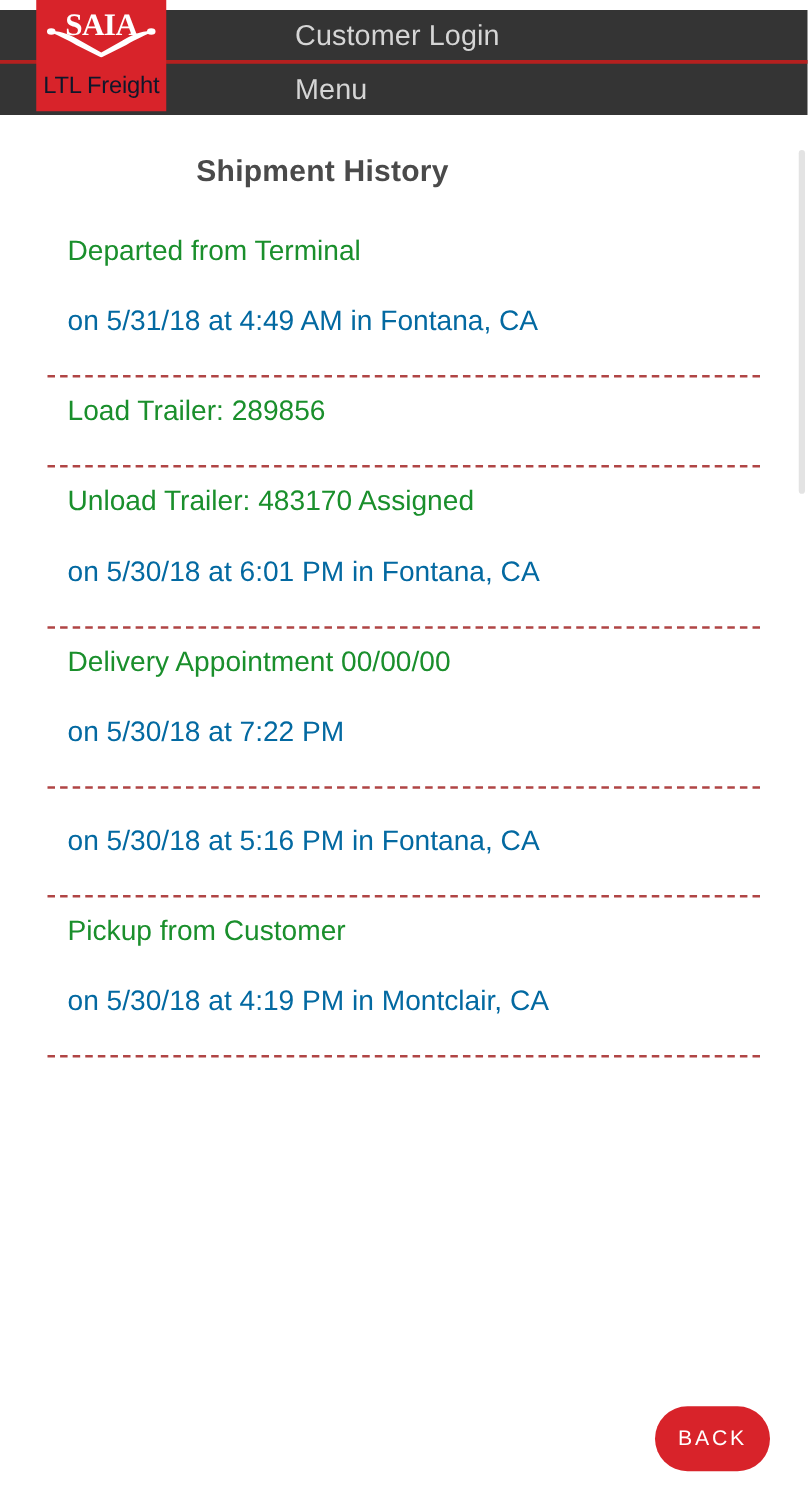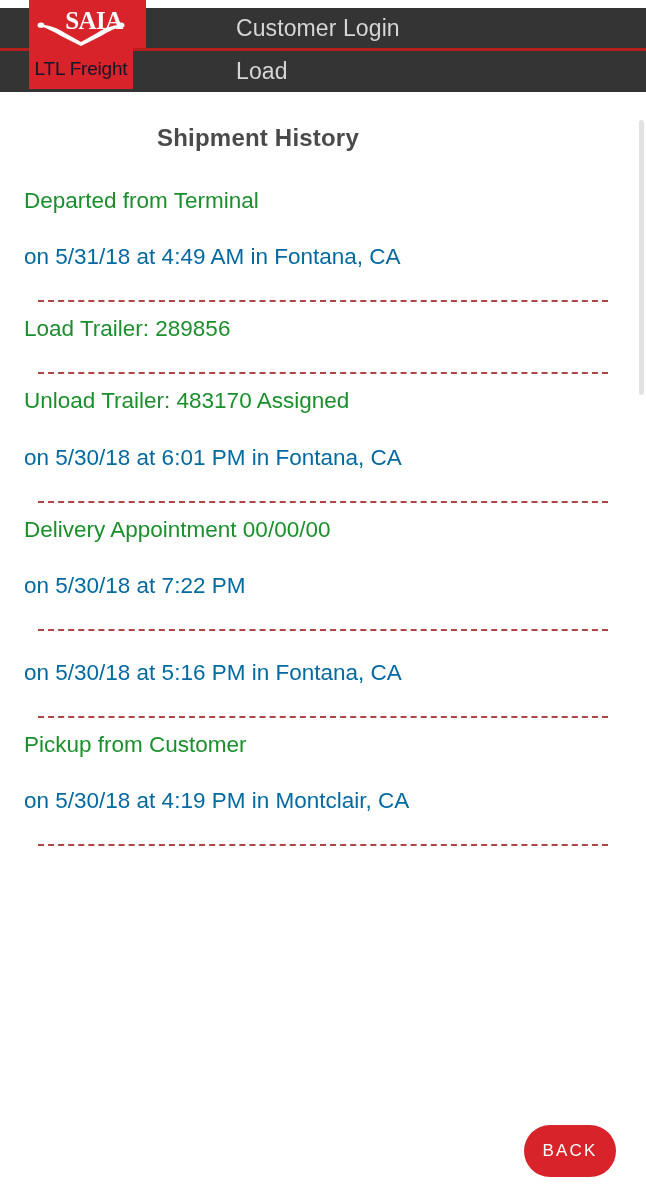--- a/index.html
+++ b/index.html
@@ -65,21 +65,20 @@
   .logo-top {
     position: absolute;
     top: 0; left: 0;
     width: 104px;
     height: 48px;
     background: #d8232a;
     display: flex;
     align-items: center;
     justify-content: center;
     overflow: hidden;
-    padding-left: 13px;
   }
   .logo-bottom {
     position: absolute;
     top: 48px; left: 0;
     width: 104px;
     height: 41px;
     background: #d8232a;
     display: flex;
     align-items: center;
     justify-content: center;
@@ -124,21 +123,21 @@
   }
 
   
   .history {
     position: absolute;
     top: 174px;
     left: 0;
     width: 646px;
   }
   .history-entry {
-    padding: 0 24px;
+    padding: 0 54px;
   }
   .entry-status {
     color: #1a8f2c;
     font-size: 22.5px;
     font-weight: 400;
     padding-top: 13px;
     line-height: 1.25;
     white-space: nowrap;
   }
   .entry-detail {
@@ -197,21 +196,21 @@
 </style>
 </head>
 <body>
 
 <div class="header">
   <div class="header-row top">
     <span class="nav-label">Customer Login</span>
   </div>
   <div class="header-divider"></div>
   <div class="header-row bottom">
-    <span class="nav-label">Load</span>
+    <span class="nav-label">Menu</span>
   </div>
 </div>
 
 <div class="logo">
   <div class="logo-top">
     <span class="logo-wordmark">SAIA</span>
     <svg class="logo-swoosh" viewBox="0 0 88 24">
       <path d="M2 3 C10 2 20 6 28 11 L44 20 L60 11 C68 6 78 2 86 3 C80 6 72 9 64 14 L44 24 L24 14 C16 9 8 6 2 3 Z" fill="#ffffff"></path>
       <ellipse cx="4" cy="3.2" rx="3.4" ry="2.6" fill="#ffffff"></ellipse>
       <ellipse cx="84" cy="3.2" rx="3.4" ry="2.6" fill="#ffffff"></ellipse>

